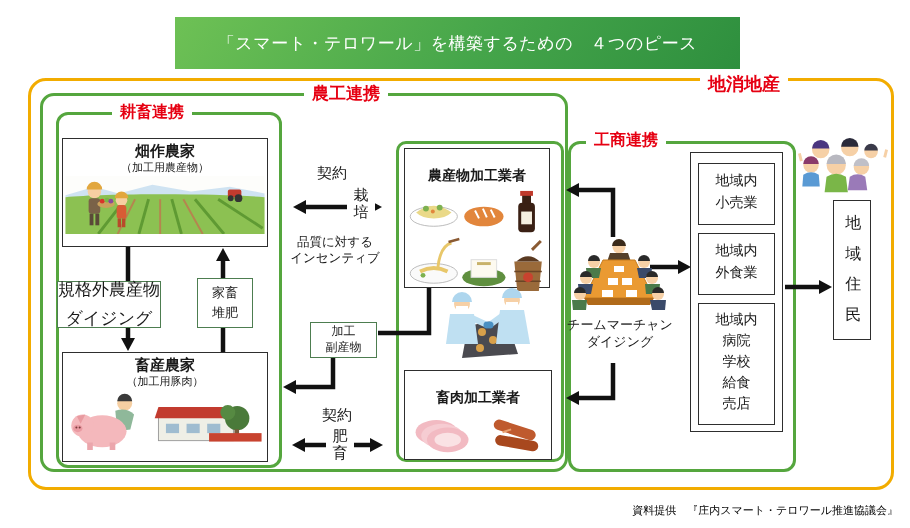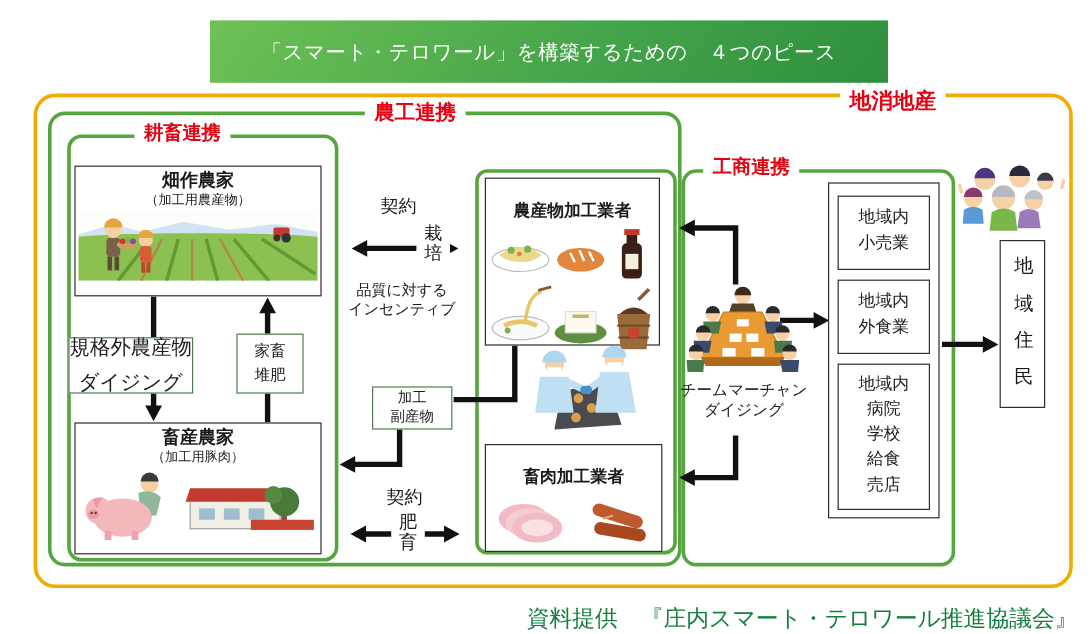--- a/index.html
+++ b/index.html
@@ -24,21 +24,21 @@
   .sub{font-size:11px;line-height:1.2;}
   .illu{display:block;margin:2px auto 0;}
   
   #arrows{position:absolute;left:0;top:0;z-index:3;}
   #arrows line, #arrows polyline{stroke:#111;stroke-width:4.5;fill:none;}
   #arrows polygon{fill:#111;}
   
   .note{position:absolute;z-index:4;text-align:center;line-height:1.3;}
   .midchar{position:absolute;z-index:4;background:#fff;text-align:center;font-size:15px;line-height:1.12;padding:1px 2px;}
   .vtext{width:1.15em;margin:0 auto;word-break:break-all;text-align:right;}
-  #footer-credit{position:absolute;right:12px;top:503px;font-size:19px;color:#15803d;z-index:2;white-space:nowrap;}
+  #footer-credit{position:absolute;right:12px;top:503px;font-size:11px;color:#000000;z-index:2;white-space:nowrap;}
 </style>
 </head>
 <body>
 
 <div id="canvas">
 
   <div id="header-bar">
     <span class="t">「スマート・テロワール」を構築するための　４つのピース</span>
   </div>
 

